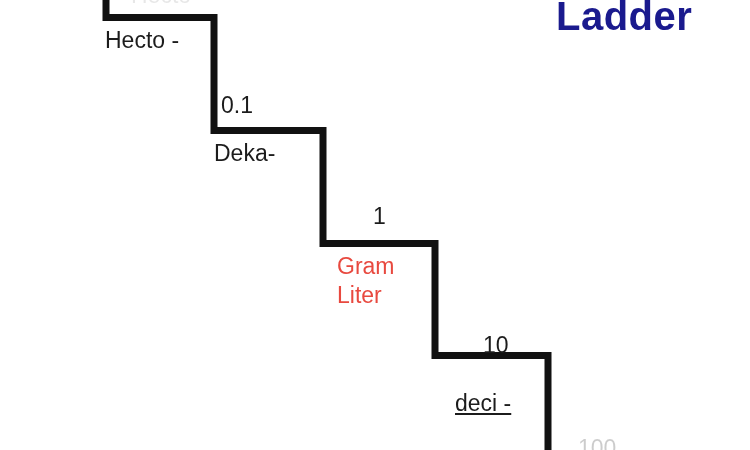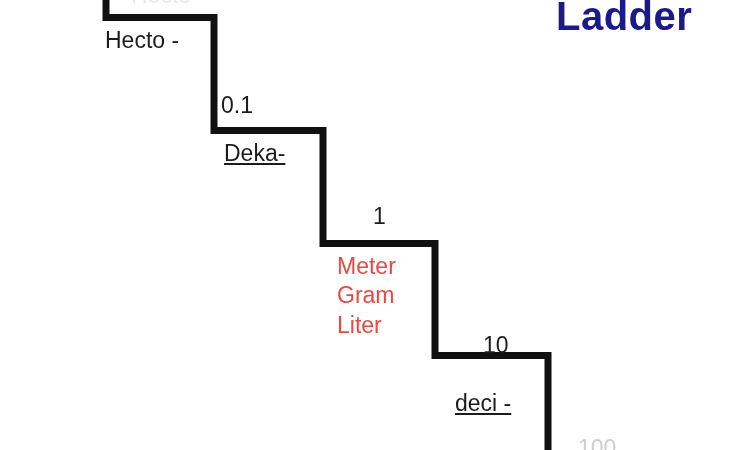--- a/index.html
+++ b/index.html
@@ -79,25 +79,24 @@
     <polyline points="106,-40 106,17.5 214,17.5 214,130.5 323,130.5 323,243.5 435,243.5 435,355.5 548,355.5 548,470" fill="none" stroke="#111111" stroke-width="7" stroke-linejoin="miter" stroke-linecap="butt"></polyline>
   </svg>
 
   <div class="title" id="title-ladder">Ladder</div>
 
   <div class="clipped-top" style="left:131px; top:-16px; opacity:0.10;">Hecto -</div>
 
   <div class="label" style="left:105px; top:29px;">Hecto -</div>
 
   <div class="value" style="left:221px; top:94px;">0.1</div>
-  <div class="label" style="left:224px; top:142px;text-decoration:underline;">Deka-</div>
+  <div class="label" style="left:214px; top:142px;">Deka-</div>
 
   <div class="value" style="left:373px; top:205px;">1</div>
   <div class="base-unit" style="left:337px; top:252px;">
-    <div>Meter</div>
     <div>Gram</div>
     <div>Liter</div>
   </div>
 
   <div class="value" style="left:483px; top:334px;">10</div>
   <div class="label" style="left:455px; top:392px;text-decoration:underline;">deci -</div>
 
   <div class="value" style="left:578px; top:437px; opacity:0.22;">100</div>
 
 </div>

